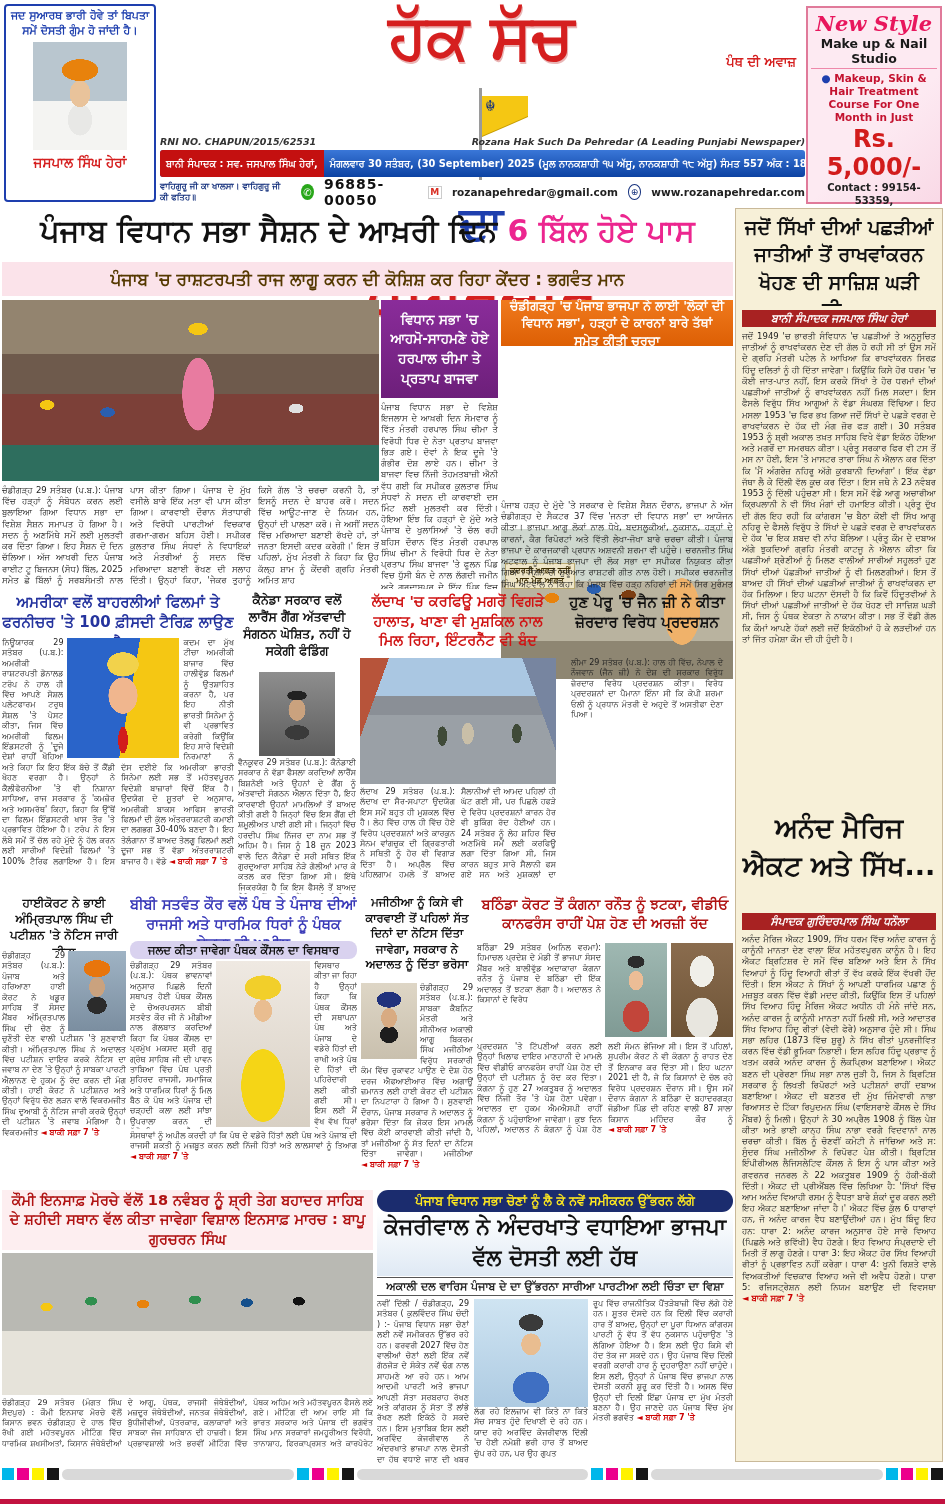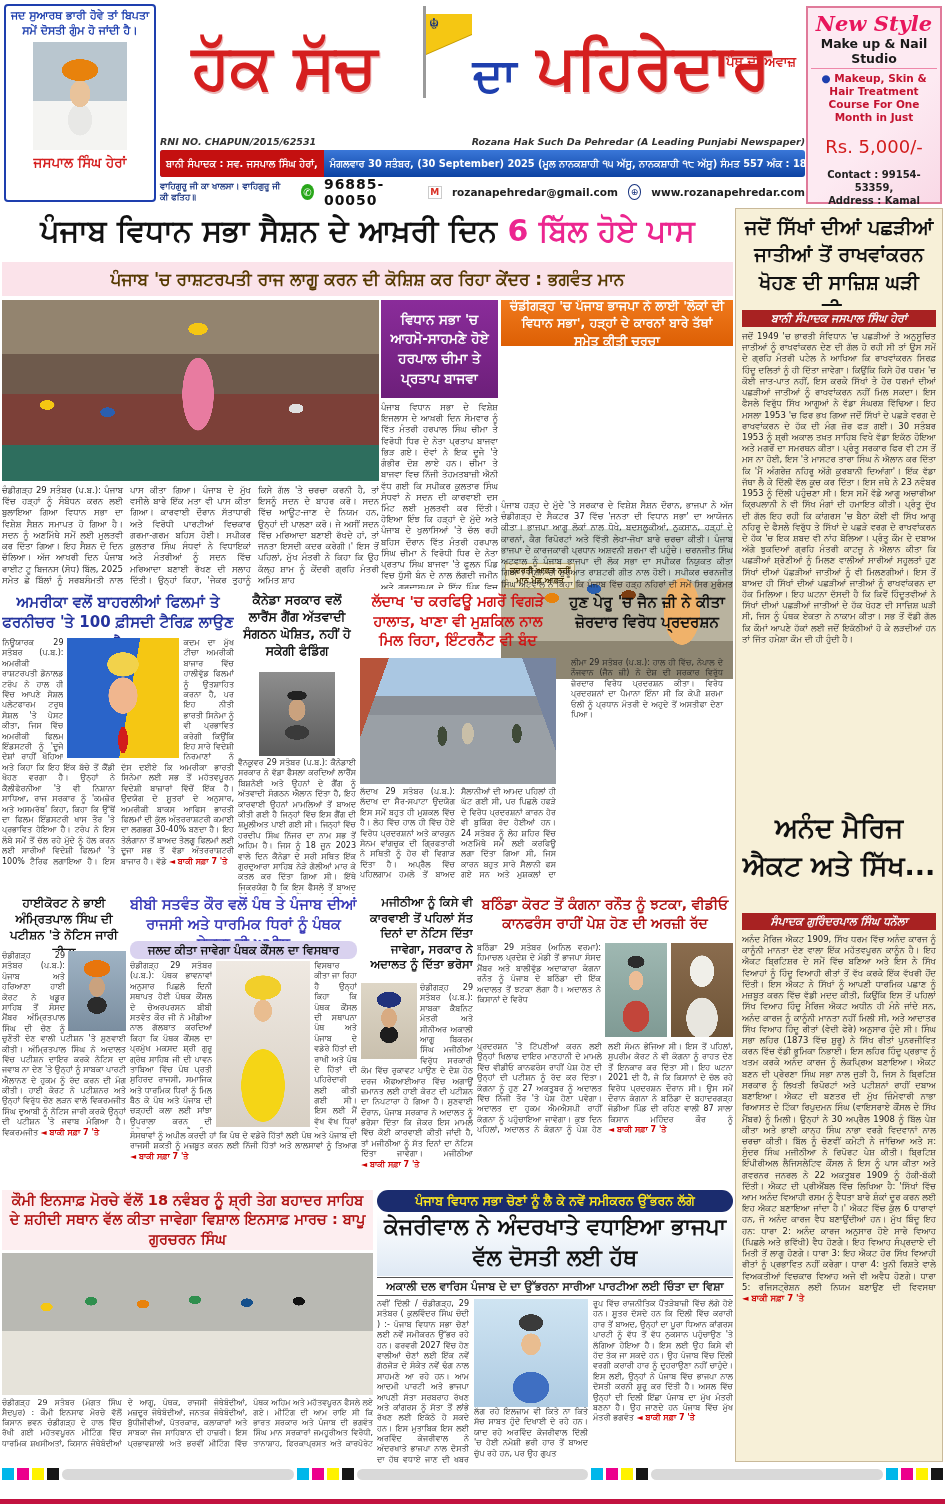--- a/index.html
+++ b/index.html
@@ -13,21 +13,21 @@
   #quote-box{left:4px;top:4px;width:152px;height:198px;border:2px solid #1e3fae;border-radius:4px;background:#fff;display:flex;flex-direction:column;align-items:center;padding:3px;box-sizing:border-box;}
   #quote-box .q{color:#1e3fae;font-weight:bold;font-size:11px;line-height:1.35;text-align:center;}
   .ph{background:#c5b49a;position:relative;overflow:hidden;}
   .ph-heran{width:94px;height:108px;margin-top:3px;background:
     radial-gradient(ellipse 30px 18px at 50% 26%, #e8820c 60%, transparent 61%),
     radial-gradient(ellipse 17px 22px at 50% 48%, #e9c39b 60%, transparent 61%),
     radial-gradient(ellipse 20px 26px at 50% 72%, #e8e8e6 60%, transparent 61%),
     linear-gradient(#b9c6cf 55%, #f4f4f2 55%);}
   #quote-box .nm{color:#d51f1f;font-weight:bold;font-size:13.5px;margin-top:4px;}
   #title-zone{left:160px;top:6px;width:642px;height:132px;}
-  #paper-title{display:flex;align-items:flex-end;justify-content:center;gap:20px;}
+  #paper-title{display:flex;align-items:center;justify-content:center;gap:20px;flex-direction:column;}
   .t-red{color:#d51f1f;font-weight:bold;font-size:62px;line-height:1;text-shadow:1px 2px 0 #e9b6b6;}
   .t-blue{color:#1e3fae;font-weight:bold;font-size:46px;line-height:1;}
   #flag{position:relative;width:56px;height:92px;}
   #flag .pole{position:absolute;left:26px;top:0;width:3px;height:92px;background:#9a9a9a;}
   #flag .cloth{position:absolute;left:29px;top:8px;width:0;height:0;border-top:20px solid #f5c713;border-bottom:20px solid transparent;border-left:46px solid #f5c713;filter:drop-shadow(0 1px 0 #c59b00);}
   #flag .khanda{position:absolute;left:32px;top:9px;color:#16327e;font-size:15px;font-weight:bold;}
   #tagline{position:absolute;right:6px;top:48px;color:#d51f1f;font-weight:bold;font-size:13px;}
   #rni-row{left:160px;top:136px;width:645px;display:flex;justify-content:space-between;font-size:9.5px;font-style:italic;font-weight:bold;color:#333;}
   #info-bar{left:160px;top:150px;width:645px;height:27px;background:linear-gradient(#3a77d8,#0c42a2);border-radius:3px;display:flex;align-items:center;color:#fff;font-size:9.8px;font-weight:bold;overflow:hidden;}
   #info-bar .seg-red{background:#c41010;height:100%;display:flex;align-items:center;padding:0 6px;white-space:nowrap;}
@@ -39,21 +39,21 @@
   .mail-ic{width:15px;height:11px;background:#fff;border:1px solid #ccc;color:#d93025;font-size:9px;font-weight:bold;display:inline-flex;align-items:center;justify-content:center;}
   .globe-ic{width:14px;height:14px;border-radius:50%;border:1.5px solid #16327e;color:#16327e;font-size:9px;display:inline-flex;align-items:center;justify-content:center;}
   .link-txt{font-size:10.5px;color:#222;font-weight:bold;}
   
   #ad-box{left:806px;top:6px;width:136px;height:198px;background:
     linear-gradient(135deg,#fdeaf2 60%,#f9d9e6);border:2px solid #e07a9a;box-sizing:border-box;text-align:center;padding:3px;}
   #ad-style{font-family:"DejaVu Serif",serif;font-style:italic;font-weight:bold;font-size:21px;color:#e8175d;}
   #ad-sub{font-size:12.5px;font-weight:bold;color:#1a1a1a;border-bottom:1px solid #e8a;padding-bottom:2px;}
   #ad-line{font-size:10.5px;font-weight:bold;color:#c41330;line-height:1.25;margin-top:3px;}
   #ad-line .dot{color:#1e3fae;}
-  #ad-price{font-size:18px;font-weight:normal;color:#d21c1c;margin:11px 0;}
+  #ad-price{font-size:24px;font-weight:bold;color:#d21c1c;margin:0 0;}
   #ad-contact{font-size:10px;font-weight:bold;color:#222;line-height:1.3;}
   
   #headline{left:2px;top:208px;width:731px;height:52px;font-size:30px;font-weight:bold;color:#111;line-height:1.5;text-align:center;white-space:nowrap;}
   #headline .pink{color:#ec268f;}
   #subhead-band{left:2px;top:262px;width:731px;height:34px;background:#fbe3ea;display:flex;align-items:center;justify-content:center;font-size:17px;font-weight:bold;color:#553900;}
   .ph-assembly{left:2px;top:300px;width:377px;height:181px;background:
     radial-gradient(ellipse 16px 10px at 52% 16%, #f5c713 60%, transparent 61%),
     radial-gradient(ellipse 26px 60px at 52% 52%, #e87ba0 60%, transparent 61%),
     radial-gradient(ellipse 12px 8px at 12% 58%, #f5c713 60%, transparent 61%),
     radial-gradient(ellipse 12px 8px at 28% 62%, #2a5fb0 60%, transparent 61%),
@@ -124,21 +124,21 @@
   #bibi .hl{font-size:14.5px;color:#3939b8;height:46px;}
   #bibi .sub{background:#d9d2ef;color:#111;font-size:11.5px;font-weight:bold;text-align:center;padding:2px 0;margin-bottom:2px;border-radius:8px;}
   #bibi .mid{display:flex;gap:4px;height:168px;}
   .ph-bibi{width:94px;height:166px;flex:none;background:
     radial-gradient(ellipse 30px 20px at 50% 16%, #f2cf2a 60%, transparent 61%),
     radial-gradient(ellipse 15px 18px at 50% 30%, #e9bd90 60%, transparent 61%),
     radial-gradient(ellipse 36px 60px at 50% 75%, #f5d516 60%, transparent 61%),
     linear-gradient(#efe9e2,#d8d0c4);}
   #bibi .bot{height:56px;margin-top:2px;}
   #majithia{left:361px;top:895px;width:112px;}
-  #majithia .hl{font-size:11.5px;color:#111;height:88px;text-align:right;}
+  #majithia .hl{font-size:11.5px;color:#111;height:88px;}
   .ph-majithia{float:left;width:56px;height:76px;margin:0 3px 2px 0;background:
     radial-gradient(ellipse 20px 13px at 50% 22%, #20317c 60%, transparent 61%),
     radial-gradient(ellipse 13px 16px at 50% 46%, #d8ab82 60%, transparent 61%),
     radial-gradient(ellipse 15px 14px at 50% 68%, #1d1d1d 60%, transparent 61%),
     linear-gradient(#ded6c6,#c9c0ae);}
   #majithia .b{height:198px;}
   #kangana{left:477px;top:895px;width:256px;}
   #kangana .hl{font-size:14px;color:#b01212;height:48px;}
   #kangana .mid{display:flex;gap:4px;height:96px;}
   .ph-kangana{width:62px;height:94px;flex:none;background:

